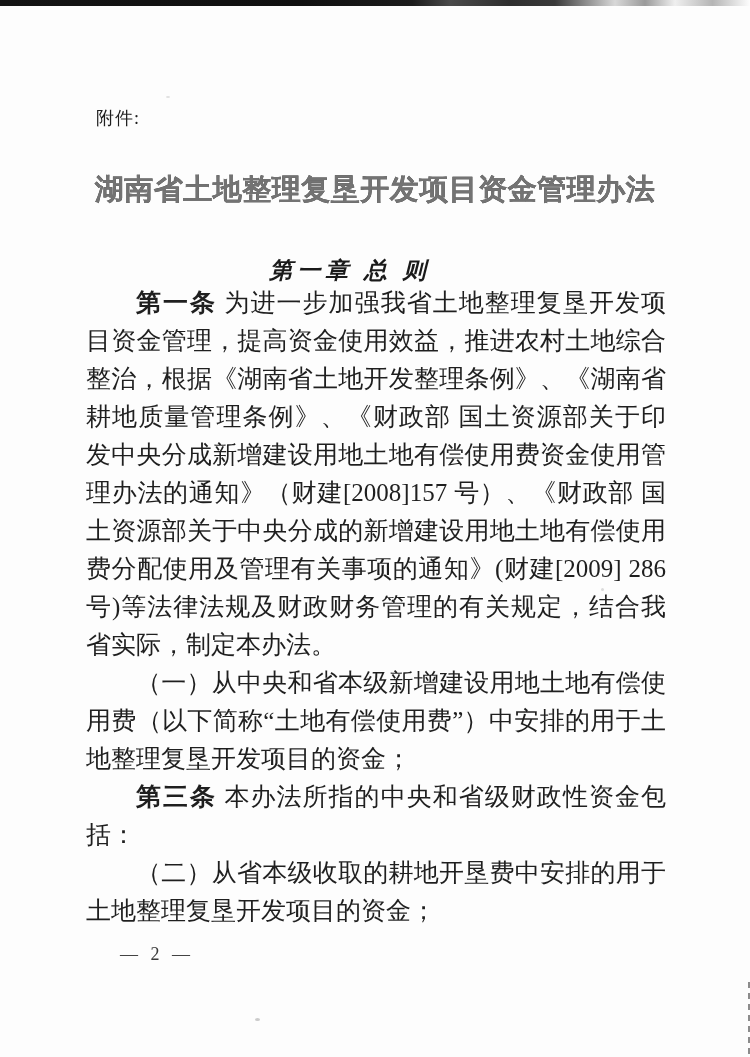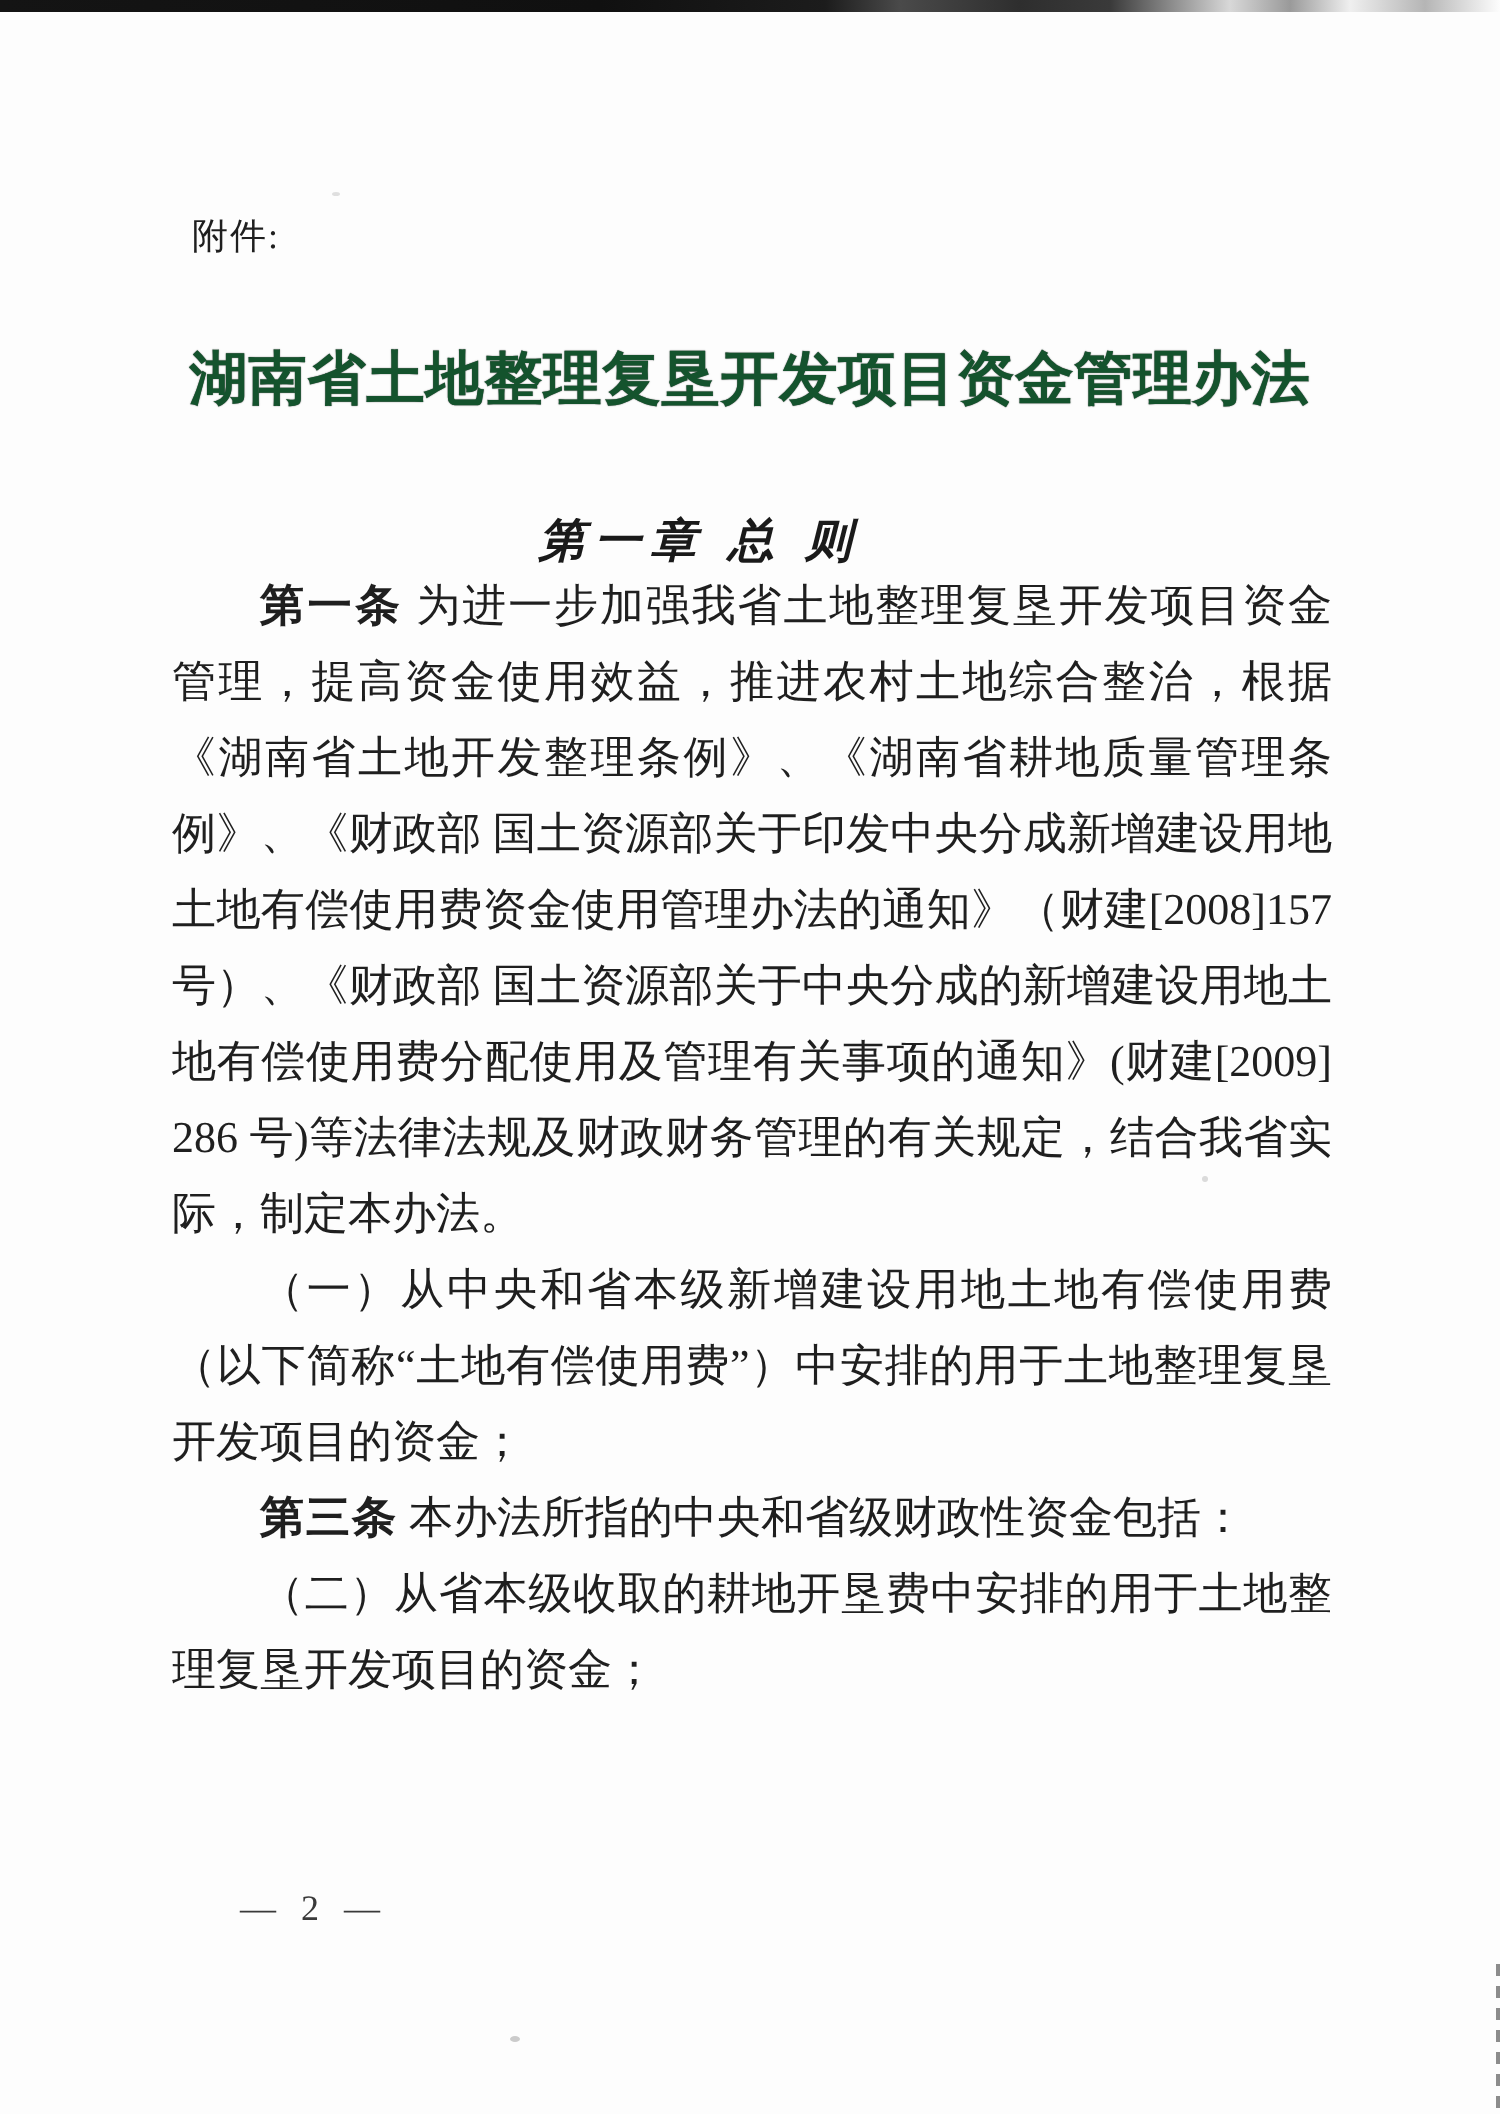--- a/index.html
+++ b/index.html
@@ -48,40 +48,40 @@
     text-align: center;
   }
   .doc-title {
     position: absolute;
     left: 0; top: 170px;
     width: 750px;
     text-align: center;
     font-size: 29px;
     font-weight: bold;
     letter-spacing: 0.5px;
-    color: #14532d;
+    color: #737373;
     
     text-shadow: 0 0 0.6px #333;
   }
   .chapter-heading {
     position: absolute;
     left: 0; top: 255px;
     width: 700px;
     text-align: center;
     font-size: 23px;
     font-weight: bold;
     letter-spacing: 5px;
     color: #1a1a1a;
     font-style: italic;
   }
   .doc-body {
     position: absolute;
     left: 86px; top: 284px;
     width: 580px;
-    font-size: 22px;
+    font-size: 25px;
     line-height: 38px;
     text-align: justify;
   }
   .doc-body p.para {
     margin: 0;
     text-indent: 2em;
   }
   .doc-body b.lead {
     font-weight: bold;
     letter-spacing: 1px;

